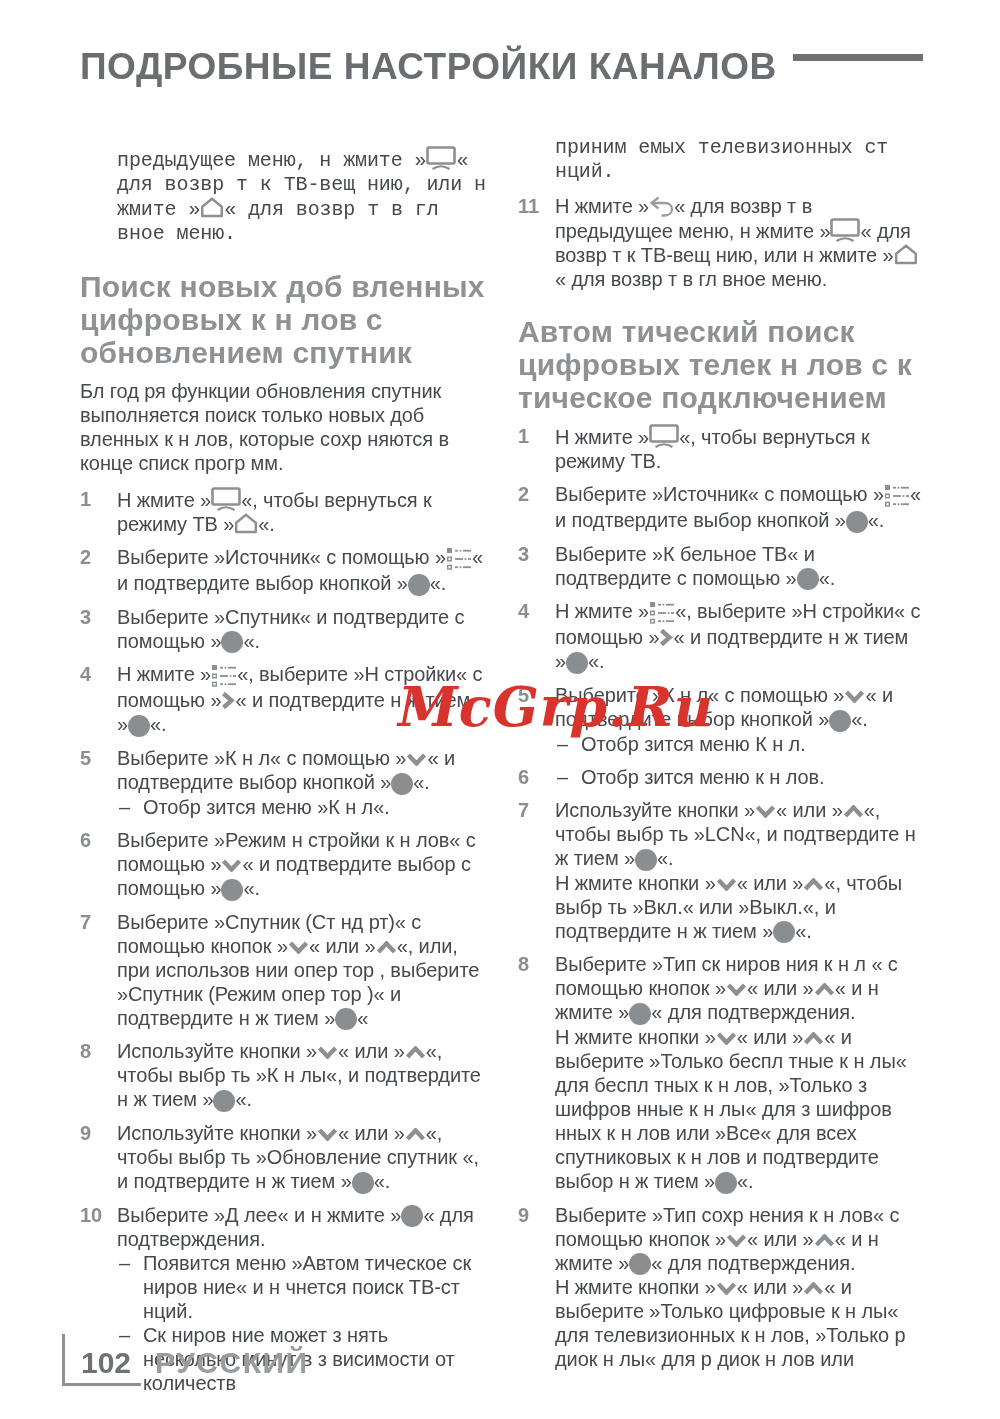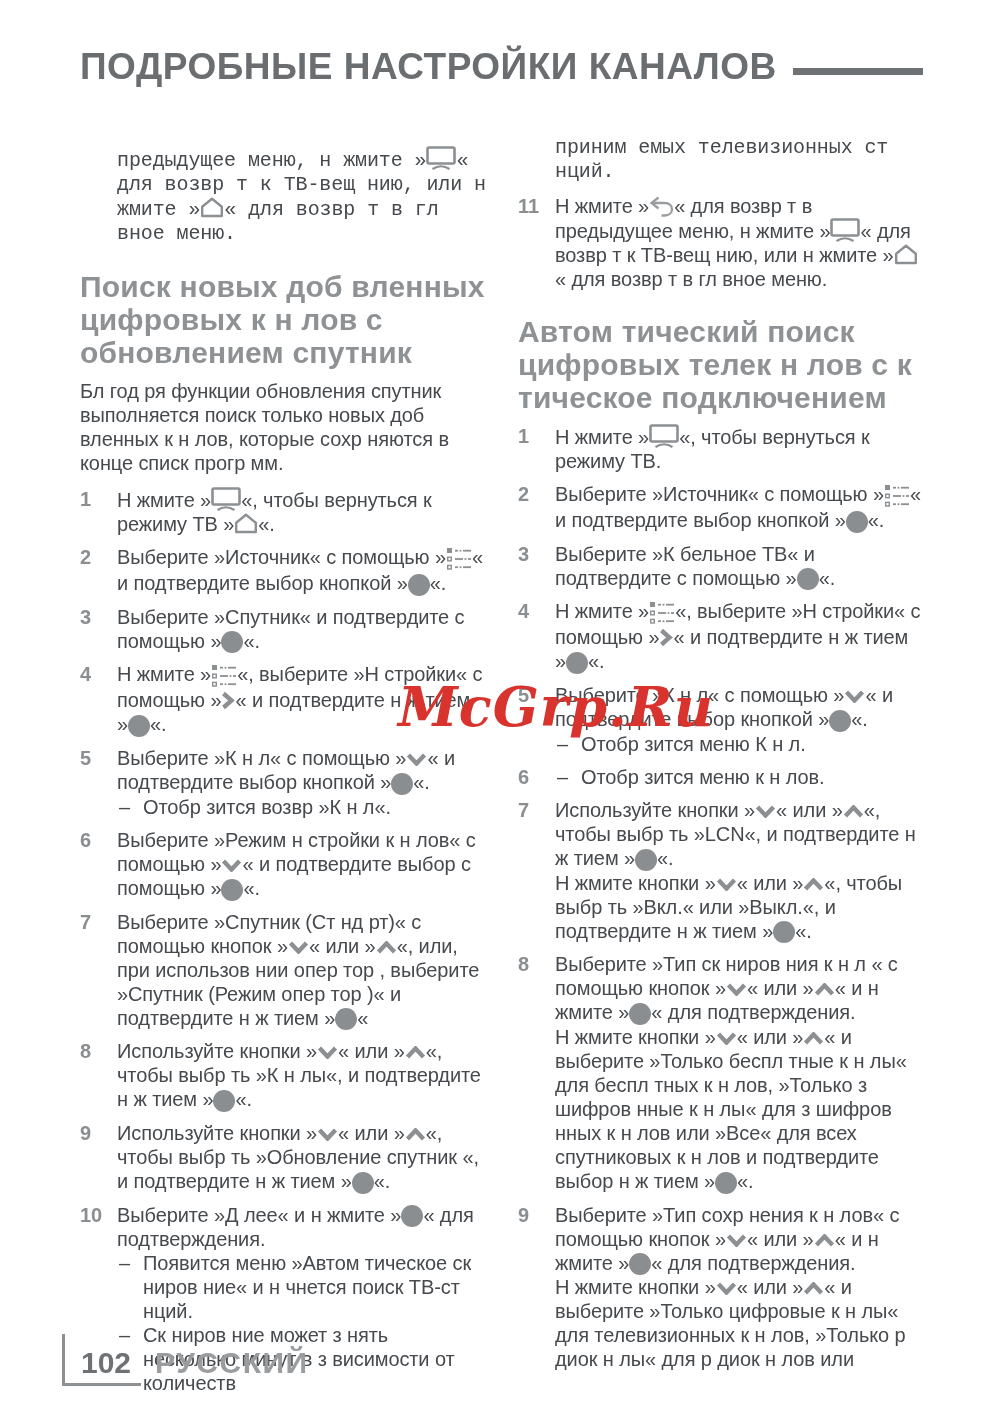--- a/index.html
+++ b/index.html
@@ -1,21 +1,21 @@
 <!DOCTYPE html>
 <html><head>
 <meta charset="utf-8">
 <style>
   html,body{margin:0;padding:0;background:#ffffff;}
   .page{
     position:relative;width:1000px;height:1419px;background:#ffffff;
     font-family:"Liberation Sans",sans-serif;color:#46494d;overflow:hidden;
   }
   
-  .title-row{position:absolute;left:80px;top:46px;right:76px;display:flex;align-items:center;}
+  .title-row{position:absolute;left:80px;top:46px;right:76px;display:flex;}
   .title-row h1{
     margin:0;font-size:37px;line-height:42px;font-weight:bold;color:#6b6e71;
     letter-spacing:.5px;white-space:nowrap;
   }
   .title-line{flex:1;height:7px;background:#6f7275;margin-left:16px;margin-top:8px;max-width:130px;}
   
   .col{position:absolute;width:406px;font-size:20px;line-height:24px;letter-spacing:-0.1px;}
   .col-left{left:80px;top:146px;}
   .col-right{left:518px;top:136px;}
   .cont{margin:0 0 24px 37px;font-family:Liberation Mono, monospace;}
@@ -131,21 +131,21 @@
                   <polyline points="2.5,2.5 10.5,9.5 2.5,16.5" fill="none" stroke="#8c9093" stroke-width="4.4"></polyline>
                 </svg></span>« и подтвердите н ж тием »<span class="icn icn-ok"><span class="okdot"></span></span>«.</div>
           </div>
         </div>
         <div class="step">
           <span class="num">5</span>
           <div class="body">
             <div class="flow">Выберите »К н л« с помощью »<span class="icn icn-down"><svg width="21" height="13" viewBox="0 0 21 13">
                   <polyline points="2.5,2 10.5,10.5 18.5,2" fill="none" stroke="#8c9093" stroke-width="4.4"></polyline>
                 </svg></span>« и подтвердите выбор кнопкой »<span class="icn icn-ok"><span class="okdot"></span></span>«.</div>
-            <div class="sub">Отобр зится возвр »К н л«.</div>
+            <div class="sub">Отобр зится меню »К н л«.</div>
           </div>
         </div>
         <div class="step">
           <span class="num">6</span>
           <div class="body">
             <div class="flow">Выберите »Режим н стройки к н лов« с помощью »<span class="icn icn-down"><svg width="21" height="13" viewBox="0 0 21 13">
                   <polyline points="2.5,2 10.5,10.5 18.5,2" fill="none" stroke="#8c9093" stroke-width="4.4"></polyline>
                 </svg></span>« и подтвердите выбор с помощью »<span class="icn icn-ok"><span class="okdot"></span></span>«.</div>
           </div>
         </div>

